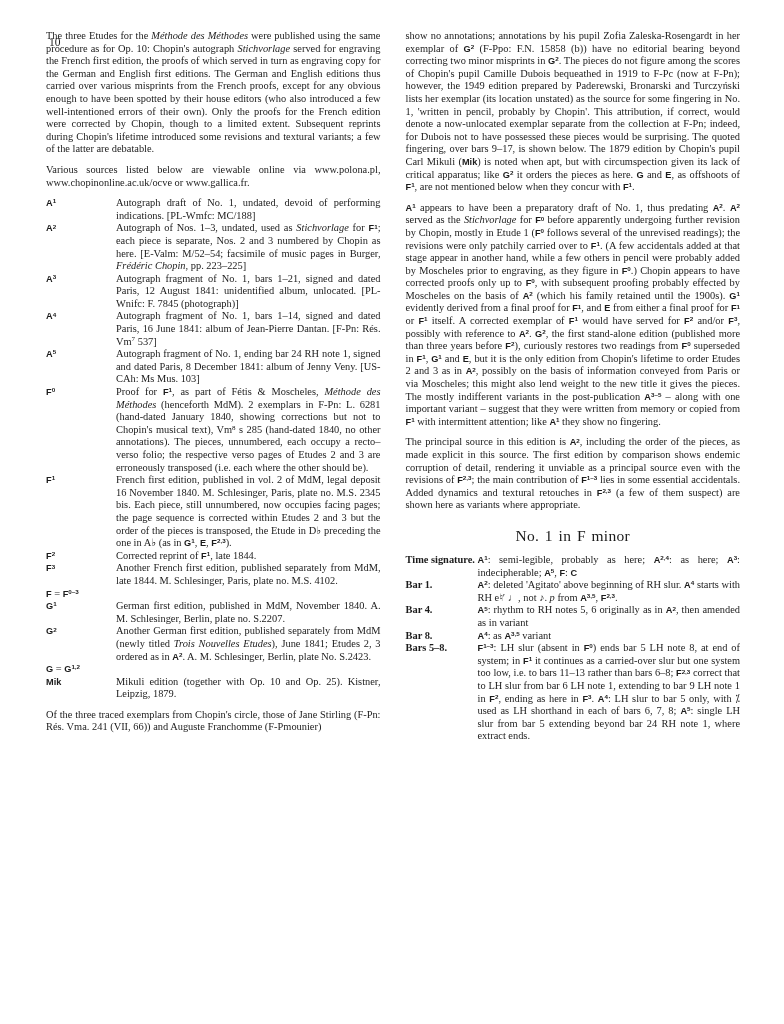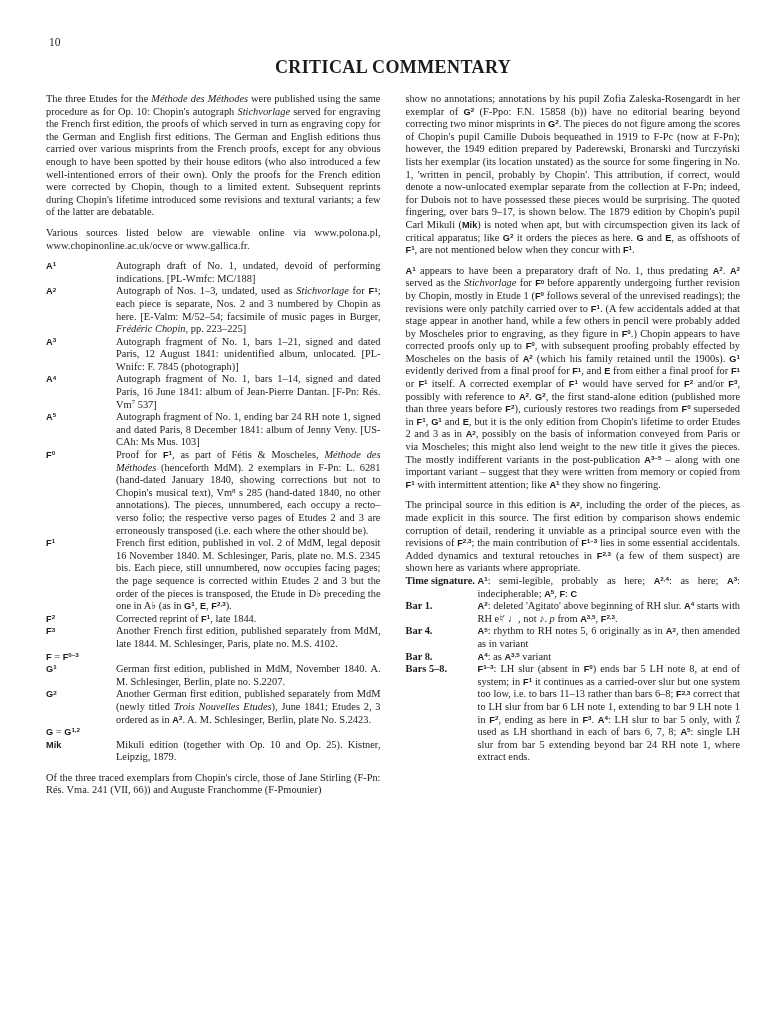--- a/index.html
+++ b/index.html
@@ -38,21 +38,20 @@
   .piece-head {
     text-align:center; font-size:15.5px; line-height:18px; font-weight:normal;
     letter-spacing:.3px; word-spacing:1.5px; margin:15px 0 9px 0;
   }
 </style>
 </head>
 <body>
 
 <div class="page">
   <div class="page-number">10</div>
-  <h1 class="doc-title">CRITICAL COMMENTARY</h1>
 
   <div class="cols">
 
     <div class="col">
       <p class="para sp-after">The three Etudes for the <i>Méthode des Méthodes</i> were published using the same procedure as for Op. 10: Chopin's autograph <i>Stichvorlage</i> served for engraving the French first edition, the proofs of which served in turn as engraving copy for the German and English first editions. The German and English editions thus carried over various misprints from the French proofs, except for any obvious enough to have been spotted by their house editors (who also introduced a few well-intentioned errors of their own). Only the proofs for the French edition were corrected by Chopin, though to a limited extent. Subsequent reprints during Chopin's lifetime introduced some revisions and textural variants; a few of the latter are debatable.</p>
       <p class="para sp-after">Various sources listed below are viewable online via www.polona.pl, www.chopinonline.ac.uk/ocve or www.gallica.fr.</p>
       <div class="sources-list">
           <div class="hang-row"><span class="row-label"><b class="sg">A<sup>1</sup></b></span><span class="row-text">Autograph draft of No. 1, undated, devoid of performing indications. [PL-Wmfc: MC/188]</span></div>
           <div class="hang-row"><span class="row-label"><b class="sg">A<sup>2</sup></b></span><span class="row-text">Autograph of Nos. 1–3, undated, used as <i>Stichvorlage</i> for <b class="sg">F<sup>1</sup></b>; each piece is separate, Nos. 2 and 3 numbered by Chopin as here. [E-Valm: M/52–54; facsimile of music pages in Burger, <i>Frédéric Chopin</i>, pp. 223–225]</span></div>
           <div class="hang-row"><span class="row-label"><b class="sg">A<sup>3</sup></b></span><span class="row-text">Autograph fragment of No. 1, bars 1–21, signed and dated Paris, 12 August 1841: unidentified album, unlocated. [PL-Wnifc: F. 7845 (photograph)]</span></div>
@@ -68,20 +67,21 @@
           <div class="hang-row"><span class="row-label"><b class="sg">G</b> = <b class="sg">G<sup>1,2</sup></b></span><span class="row-text"></span></div>
           <div class="hang-row"><span class="row-label"><b class="sg">Mik</b></span><span class="row-text">Mikuli edition (together with Op. 10 and Op. 25). Kistner, Leipzig, 1879.</span></div>
         </div>
       <p class="para closing">Of the three traced exemplars from Chopin's circle, those of Jane Stirling (F-Pn: Rés. Vma. 241 (VII, 66)) and Auguste Franchomme (F-Pmounier)</p>
     </div>
 
     <div class="col">
       <p class="para sp-after">show no annotations; annotations by his pupil Zofia Zaleska-Rosengardt in her exemplar of <b class="sg">G<sup>2</sup></b> (F-Ppo: F.N. 15858 (b)) have no editorial bearing beyond correcting two minor misprints in <b class="sg">G<sup>2</sup></b>. The pieces do not figure among the scores of Chopin's pupil Camille Dubois bequeathed in 1919 to F-Pc (now at F-Pn); however, the 1949 edition prepared by Paderewski, Bronarski and Turczyński lists her exemplar (its location unstated) as the source for some fingering in No. 1, 'written in pencil, probably by Chopin'. This attribution, if correct, would denote a now-unlocated exemplar separate from the collection at F-Pn; indeed, for Dubois not to have possessed these pieces would be surprising. The quoted fingering, over bars 9–17, is shown below. The 1879 edition by Chopin's pupil Carl Mikuli (<b class="sg">Mik</b>) is noted when apt, but with circumspection given its lack of critical apparatus; like <b class="sg">G<sup>2</sup></b> it orders the pieces as here. <b class="sg">G</b> and <b class="sg">E</b>, as offshoots of <b class="sg">F<sup>1</sup></b>, are not mentioned below when they concur with <b class="sg">F<sup>1</sup></b>.</p>
       <p class="para sp-after"><b class="sg">A<sup>1</sup></b> appears to have been a preparatory draft of No. 1, thus predating <b class="sg">A<sup>2</sup></b>. <b class="sg">A<sup>2</sup></b> served as the <i>Stichvorlage</i> for <b class="sg">F<sup>0</sup></b> before apparently undergoing further revision by Chopin, mostly in Etude 1 (<b class="sg">F<sup>0</sup></b> follows several of the unrevised readings); the revisions were only patchily carried over to <b class="sg">F<sup>1</sup></b>. (A few accidentals added at that stage appear in another hand, while a few others in pencil were probably added by Moscheles prior to engraving, as they figure in <b class="sg">F<sup>0</sup></b>.) Chopin appears to have corrected proofs only up to <b class="sg">F<sup>0</sup></b>, with subsequent proofing probably effected by Moscheles on the basis of <b class="sg">A<sup>2</sup></b> (which his family retained until the 1900s). <b class="sg">G<sup>1</sup></b> evidently derived from a final proof for <b class="sg">F<sup>1</sup></b>, and <b class="sg">E</b> from either a final proof for <b class="sg">F<sup>1</sup></b> or <b class="sg">F<sup>1</sup></b> itself. A corrected exemplar of <b class="sg">F<sup>1</sup></b> would have served for <b class="sg">F<sup>2</sup></b> and/or <b class="sg">F<sup>3</sup></b>, possibly with reference to <b class="sg">A<sup>2</sup></b>. <b class="sg">G<sup>2</sup></b>, the first stand-alone edition (published more than three years before <b class="sg">F<sup>2</sup></b>), curiously restores two readings from <b class="sg">F<sup>0</sup></b> superseded in <b class="sg">F<sup>1</sup></b>, <b class="sg">G<sup>1</sup></b> and <b class="sg">E</b>, but it is the only edition from Chopin's lifetime to order Etudes 2 and 3 as in <b class="sg">A<sup>2</sup></b>, possibly on the basis of information conveyed from Paris or via Moscheles; this might also lend weight to the new title it gives the pieces. The mostly indifferent variants in the post-publication <b class="sg">A<sup>3–5</sup></b> – along with one important variant – suggest that they were written from memory or copied from <b class="sg">F<sup>1</sup></b> with intermittent attention; like <b class="sg">A<sup>1</sup></b> they show no fingering.</p>
       <p class="para">The principal source in this edition is <b class="sg">A<sup>2</sup></b>, including the order of the pieces, as made explicit in this source. The first edition by comparison shows endemic corruption of detail, rendering it unviable as a principal source even with the revisions of <b class="sg">F<sup>2,3</sup></b>; the main contribution of <b class="sg">F<sup>1–3</sup></b> lies in some essential accidentals. Added dynamics and textural retouches in <b class="sg">F<sup>2,3</sup></b> (a few of them suspect) are shown here as variants where appropriate.</p>
+      <h2 class="piece-head">No. 1 in F minor</h2>
       <div class="commentary">
           <div class="hang-row"><span class="row-label">Time signature.</span><span class="row-text"><b class="sg">A<sup>1</sup></b>: semi-legible, probably as here; <b class="sg">A<sup>2,4</sup></b>: as here; <b class="sg">A<sup>3</sup></b>: indecipherable; <b class="sg">A<sup>5</sup></b>, <b class="sg">F</b>: <b class="sg">C</b></span></div>
           <div class="hang-row"><span class="row-label">Bar 1.</span><span class="row-text"><b class="sg">A<sup>2</sup></b>: deleted 'Agitato' above beginning of RH slur. <b class="sg">A<sup>4</sup></b> starts with RH e♮′ ♩, not ♪. <i>p</i> from <b class="sg">A<sup>3,5</sup></b>, <b class="sg">F<sup>2,3</sup></b>.</span></div>
           <div class="hang-row"><span class="row-label">Bar 4.</span><span class="row-text"><b class="sg">A<sup>5</sup></b>: rhythm to RH notes 5, 6 originally as in <b class="sg">A<sup>2</sup></b>, then amended as in variant</span></div>
           <div class="hang-row"><span class="row-label">Bar 8.</span><span class="row-text"><b class="sg">A<sup>4</sup></b>: as <b class="sg">A<sup>3,5</sup></b> variant</span></div>
           <div class="hang-row"><span class="row-label">Bars 5–8.</span><span class="row-text"><b class="sg">F<sup>1–3</sup></b>: LH slur (absent in <b class="sg">F<sup>0</sup></b>) ends bar 5 LH note 8, at end of system; in <b class="sg">F<sup>1</sup></b> it continues as a carried-over slur but one system too low, i.e. to bars 11–13 rather than bars 6–8; <b class="sg">F<sup>2,3</sup></b> correct that to LH slur from bar 6 LH note 1, extending to bar 9 LH note 1 in <b class="sg">F<sup>2</sup></b>, ending as here in <b class="sg">F<sup>3</sup></b>. <b class="sg">A<sup>4</sup></b>: LH slur to bar 5 only, with ⁒ used as LH shorthand in each of bars 6, 7, 8; <b class="sg">A<sup>5</sup></b>: single LH slur from bar 5 extending beyond bar 24 RH note 1, where extract ends.</span></div>
         </div>
     </div>
 
   </div>

